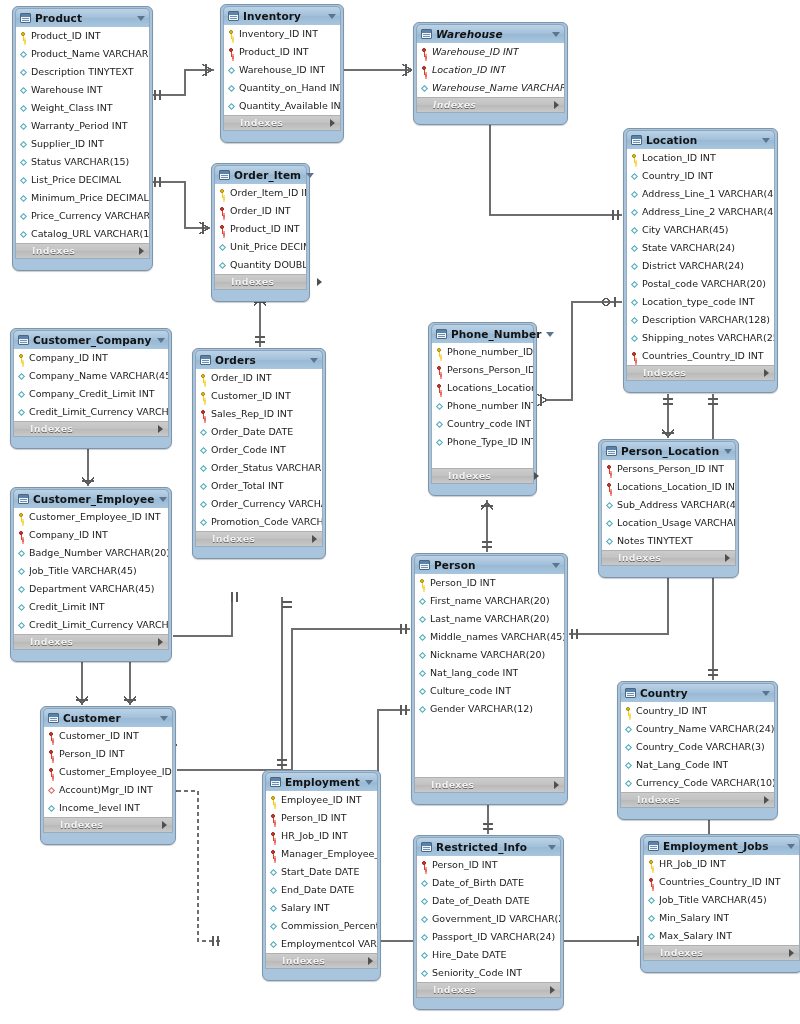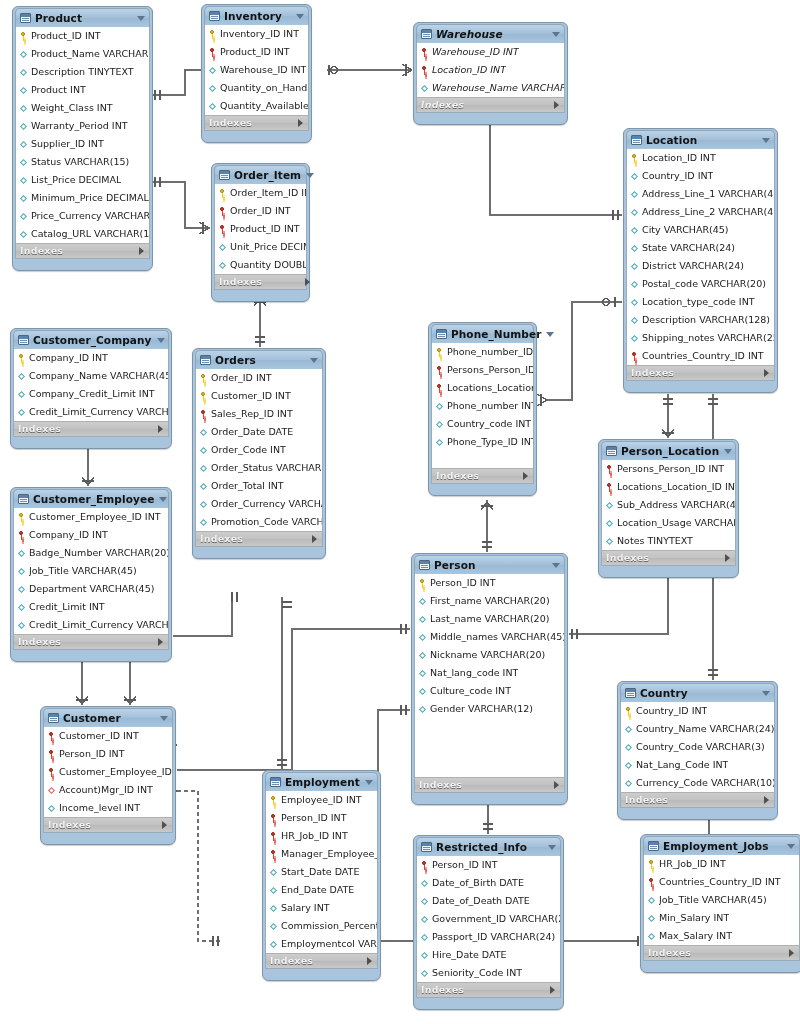--- a/index.html
+++ b/index.html
@@ -96,21 +96,21 @@
   .k-coln:before{
     content:"";position:absolute;left:1.5px;top:3px;width:5px;height:5px;
     border:1px solid #d4675c;background:#ffffff;
     transform:rotate(45deg);box-sizing:border-box;
   }
   .tbl-ft{
     height:16px;line-height:16px;
     background:linear-gradient(to bottom,#cccccc 0%,#c2c2c2 50%,#b9b9b9 51%,#c9c9c9 100%);
     border:1px solid #9aabbb;border-top:1px solid #b0b0b0;
     display:flex;align-items:center;justify-content:space-between;
-    padding:0 5px 0 4px;box-sizing:border-box;gap:43px;
+    padding:0 5px 0 16px;box-sizing:border-box;gap:43px;
   }
   .tbl-ft span{
     font-size:9.5px;font-weight:bold;color:#f2f2f2;
     text-shadow:0 1px 0 rgba(90,90,90,.85);letter-spacing:.2px;
   }
   .ft-arrow{
     width:0;height:0;
     border-top:4.5px solid transparent;border-bottom:4.5px solid transparent;
     border-left:5.5px solid #4f4f4f;
   }
@@ -270,21 +270,21 @@
         <div class="col">
           <span class="cmark k-col"></span>
           <span class="col-txt">Product_Name VARCHAR(45)</span>
         </div>
         <div class="col">
           <span class="cmark k-col"></span>
           <span class="col-txt">Description TINYTEXT</span>
         </div>
         <div class="col">
           <span class="cmark k-col"></span>
-          <span class="col-txt">Product INT</span>
+          <span class="col-txt">Warehouse INT</span>
         </div>
         <div class="col">
           <span class="cmark k-col"></span>
           <span class="col-txt">Weight_Class INT</span>
         </div>
         <div class="col">
           <span class="cmark k-col"></span>
           <span class="col-txt">Warranty_Period INT</span>
         </div>
         <div class="col">
@@ -311,21 +311,21 @@
           <span class="cmark k-col"></span>
           <span class="col-txt">Catalog_URL VARCHAR(128)</span>
         </div>
       </div>
       <div class="tbl-ft">
         <span>Indexes</span>
         <span class="ft-arrow"></span>
       </div>
       <div class="tbl-pad"></div>
     </div>
-    <div class="tbl" style="left: 201px; top: 4px; width: 111px;">
+    <div class="tbl" style="left: 220px; top: 4px; width: 124px;">
       <div class="tbl-hd">
         <span class="tbl-ico"></span>
         <span class="tbl-name">Inventory</span>
         <span class="tbl-caret"></span>
       </div>
       <div class="tbl-body">
         <div class="col">
           <span class="cmark k-pk"></span>
           <span class="col-txt">Inventory_ID INT</span>
         </div>

